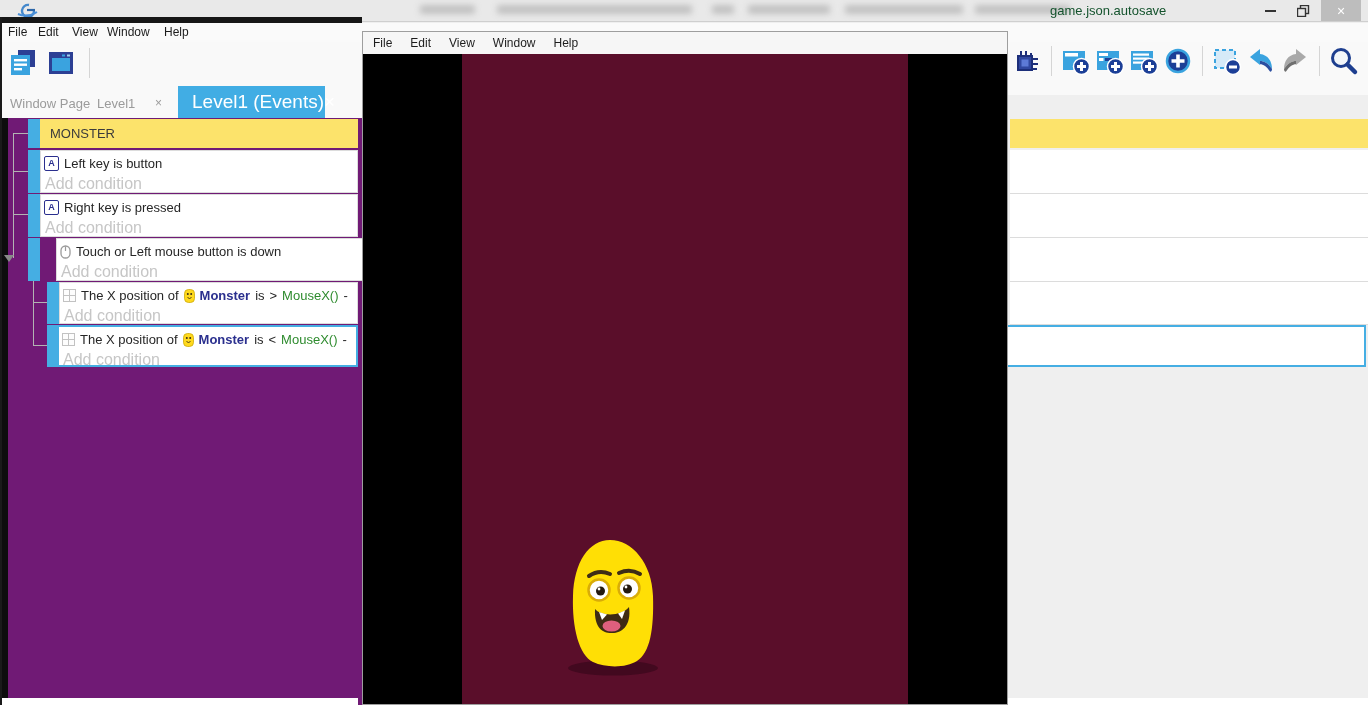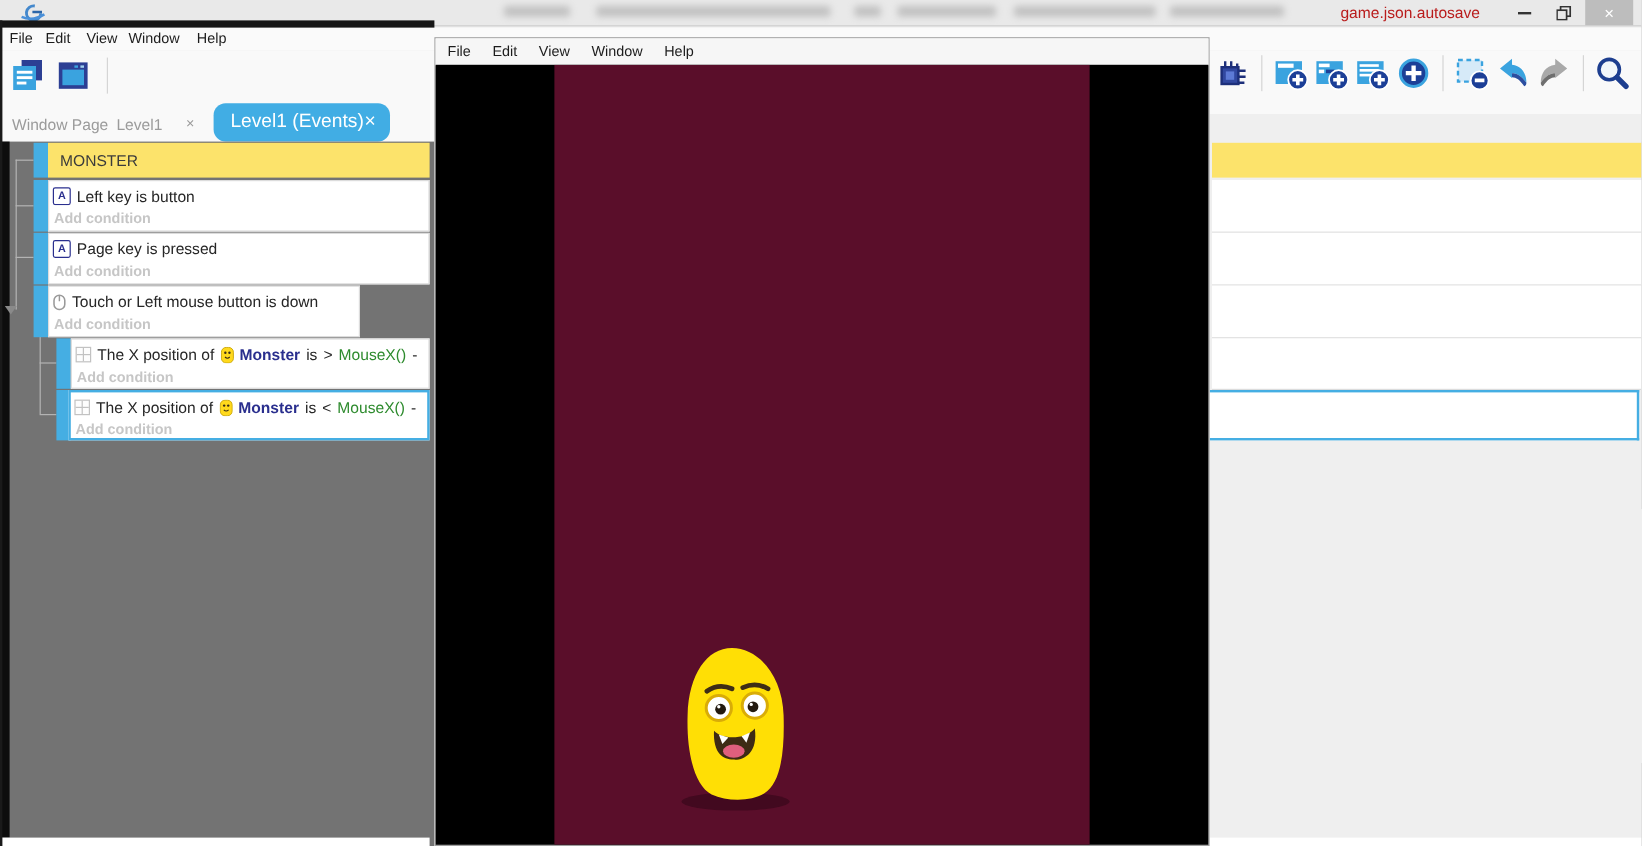--- a/index.html
+++ b/index.html
@@ -2,50 +2,50 @@
 <html><head>
 <meta charset="utf-8">
 <style>
   html,body{margin:0;padding:0;background:#d0d0d0;}
   .app{position:relative;width:1368px;height:705px;background:#efefef;
        font-family:"Liberation Sans",sans-serif;overflow:hidden;-webkit-font-smoothing:antialiased;}
   .abs{position:absolute;}
 
   
   .titlebar{left:0;top:0;width:1368px;height:21px;background:#e9e9e9;border-bottom:1px solid #cfcfcf;z-index:1;}
-  .title-doc{left:1117px;top:3px;font-size:13px;color:#b91c1c;white-space:nowrap;}
+  .title-doc{left:1050px;top:3px;font-size:13px;color:#14532d;white-space:nowrap;}
   .blur-blob{top:5px;height:9px;background:#9a9a9a;filter:blur(3px);opacity:.5;border-radius:2px;}
   .winbtn{top:0;height:21px;display:flex;align-items:center;justify-content:center;cursor:default;}
   .minbar{width:11px;height:2px;background:#333;}
   .closebtn{background:#bdbdbd;color:#fff;font-size:14px;}
   .darkband{left:0;top:17px;width:362px;height:6px;background:#161616;z-index:2;}
   .leftedge{left:0;top:17px;width:2px;height:688px;background:#1a1a1a;z-index:3;}
 
   
   .menubar{left:0;top:23px;width:1368px;height:19px;background:#fafafa;z-index:1;}
   .menu-item{display:inline-block;font-size:12px;color:#1c1c1c;padding:2px 0 0 0;}
   .toolstrip{left:0;top:42px;width:1368px;height:76px;background:#f9f9f9;z-index:1;}
   .sep{width:1px;height:30px;background:#d5d5d5;margin:0 5px;}
 
   
   .tab-inactive{font-size:13px;color:#9b9b9b;top:96px;white-space:nowrap;z-index:2;}
   .tab-active{left:178px;top:86px;width:147px;height:32px;background:#41ade4;color:#fff;display:flex;
               align-items:center;justify-content:space-between;padding:0 12px 0 14px;box-sizing:border-box;
-              font-size:16px;z-index:2;white-space:nowrap;border-radius:10px;}
-
-  
-  .events-left{left:0;top:118px;width:362px;height:587px;background:#737373;z-index:2;}
+              font-size:19px;z-index:2;white-space:nowrap;}
+
+  
+  .events-left{left:0;top:118px;width:362px;height:587px;background:#701a75;z-index:2;}
   .blackstrip{left:0;top:0;width:8px;height:580px;background:#0d0d0d;}
   .treeline{background:#b3b3b3;}
   .tri{left:4px;top:255px;width:0;height:0;border-left:5px solid transparent;border-right:5px solid transparent;border-top:7px solid #8a8a8a;}
   .ebar{width:12px;background:#45aee3;}
   .ebox{background:#fff;border:1px solid #dcdcdc;box-sizing:border-box;}
   .comment-box{background:#fce36b;border:none;font-size:13px;color:#3b3b3b;line-height:29px;padding-left:10px;box-sizing:border-box;}
   .cond-line{display:flex;align-items:center;gap:5px;padding:5px 0 0 3px;font-size:13px;color:#262626;white-space:nowrap;overflow:hidden;}
-  .add-cond{font-size:12px;color:#c6c6c6;padding:4px 0 0 4px;white-space:nowrap;font-weight:bold;}
+  .add-cond{font-size:16px;color:#c6c6c6;padding:4px 0 0 4px;white-space:nowrap;}
   .kbd-icon{display:inline-block;width:13px;height:13px;border:1px solid #2a2f8e;border-radius:2px;
             font-size:9px;font-weight:bold;color:#2a2f8e;text-align:center;line-height:13px;flex:0 0 auto;}
   .expr-icon{display:inline-block;width:13px;height:13px;border:1px solid #c2c2c2;background:
              linear-gradient(#c2c2c2,#c2c2c2) 50% 0/1px 100% no-repeat,
              linear-gradient(#c2c2c2,#c2c2c2) 0 50%/100% 1px no-repeat,#fdfdfd;flex:0 0 auto;box-sizing:border-box;}
   .obj-name{font-weight:bold;color:#2a2f8e;}
   .expr{color:#2e8b2e;}
   .selbox{border:2px solid #45aee3;}
 
   
@@ -211,27 +211,27 @@
         <span class="kbd-icon">A</span>
         <span>Left key is button</span>
       </div>
       <div class="add-cond">Add condition</div>
     </div>
 
     <div class="abs ebar" style="left:28px;top:76px;height:43px"></div>
     <div class="abs ebox" style="left:40px;top:76px;width:318px;height:43px">
       <div class="cond-line">
         <span class="kbd-icon">A</span>
-        <span>Page key is pressed</span>
+        <span>Right key is pressed</span>
       </div>
       <div class="add-cond">Add condition</div>
     </div>
 
     <div class="abs ebar" style="left:28px;top:120px;height:43px"></div>
-    <div class="abs ebox" style="left:40px;top:120px;width:260px;height:43px">
+    <div class="abs ebox" style="left:56px;top:120px;width:314px;height:43px">
       <div class="cond-line">
         <svg width="11" height="14" viewBox="0 0 11 14" style="flex:0 0 auto">
           <rect x="1" y="1" width="9" height="12" rx="4.5" fill="none" stroke="#9a9a9a" stroke-width="1.3"></rect>
           <path d="M5.5,1.5 V6" stroke="#9a9a9a" stroke-width="1.2"></path>
         </svg>
         <span>Touch or Left mouse button is down</span>
       </div>
       <div class="add-cond">Add condition</div>
     </div>
 

